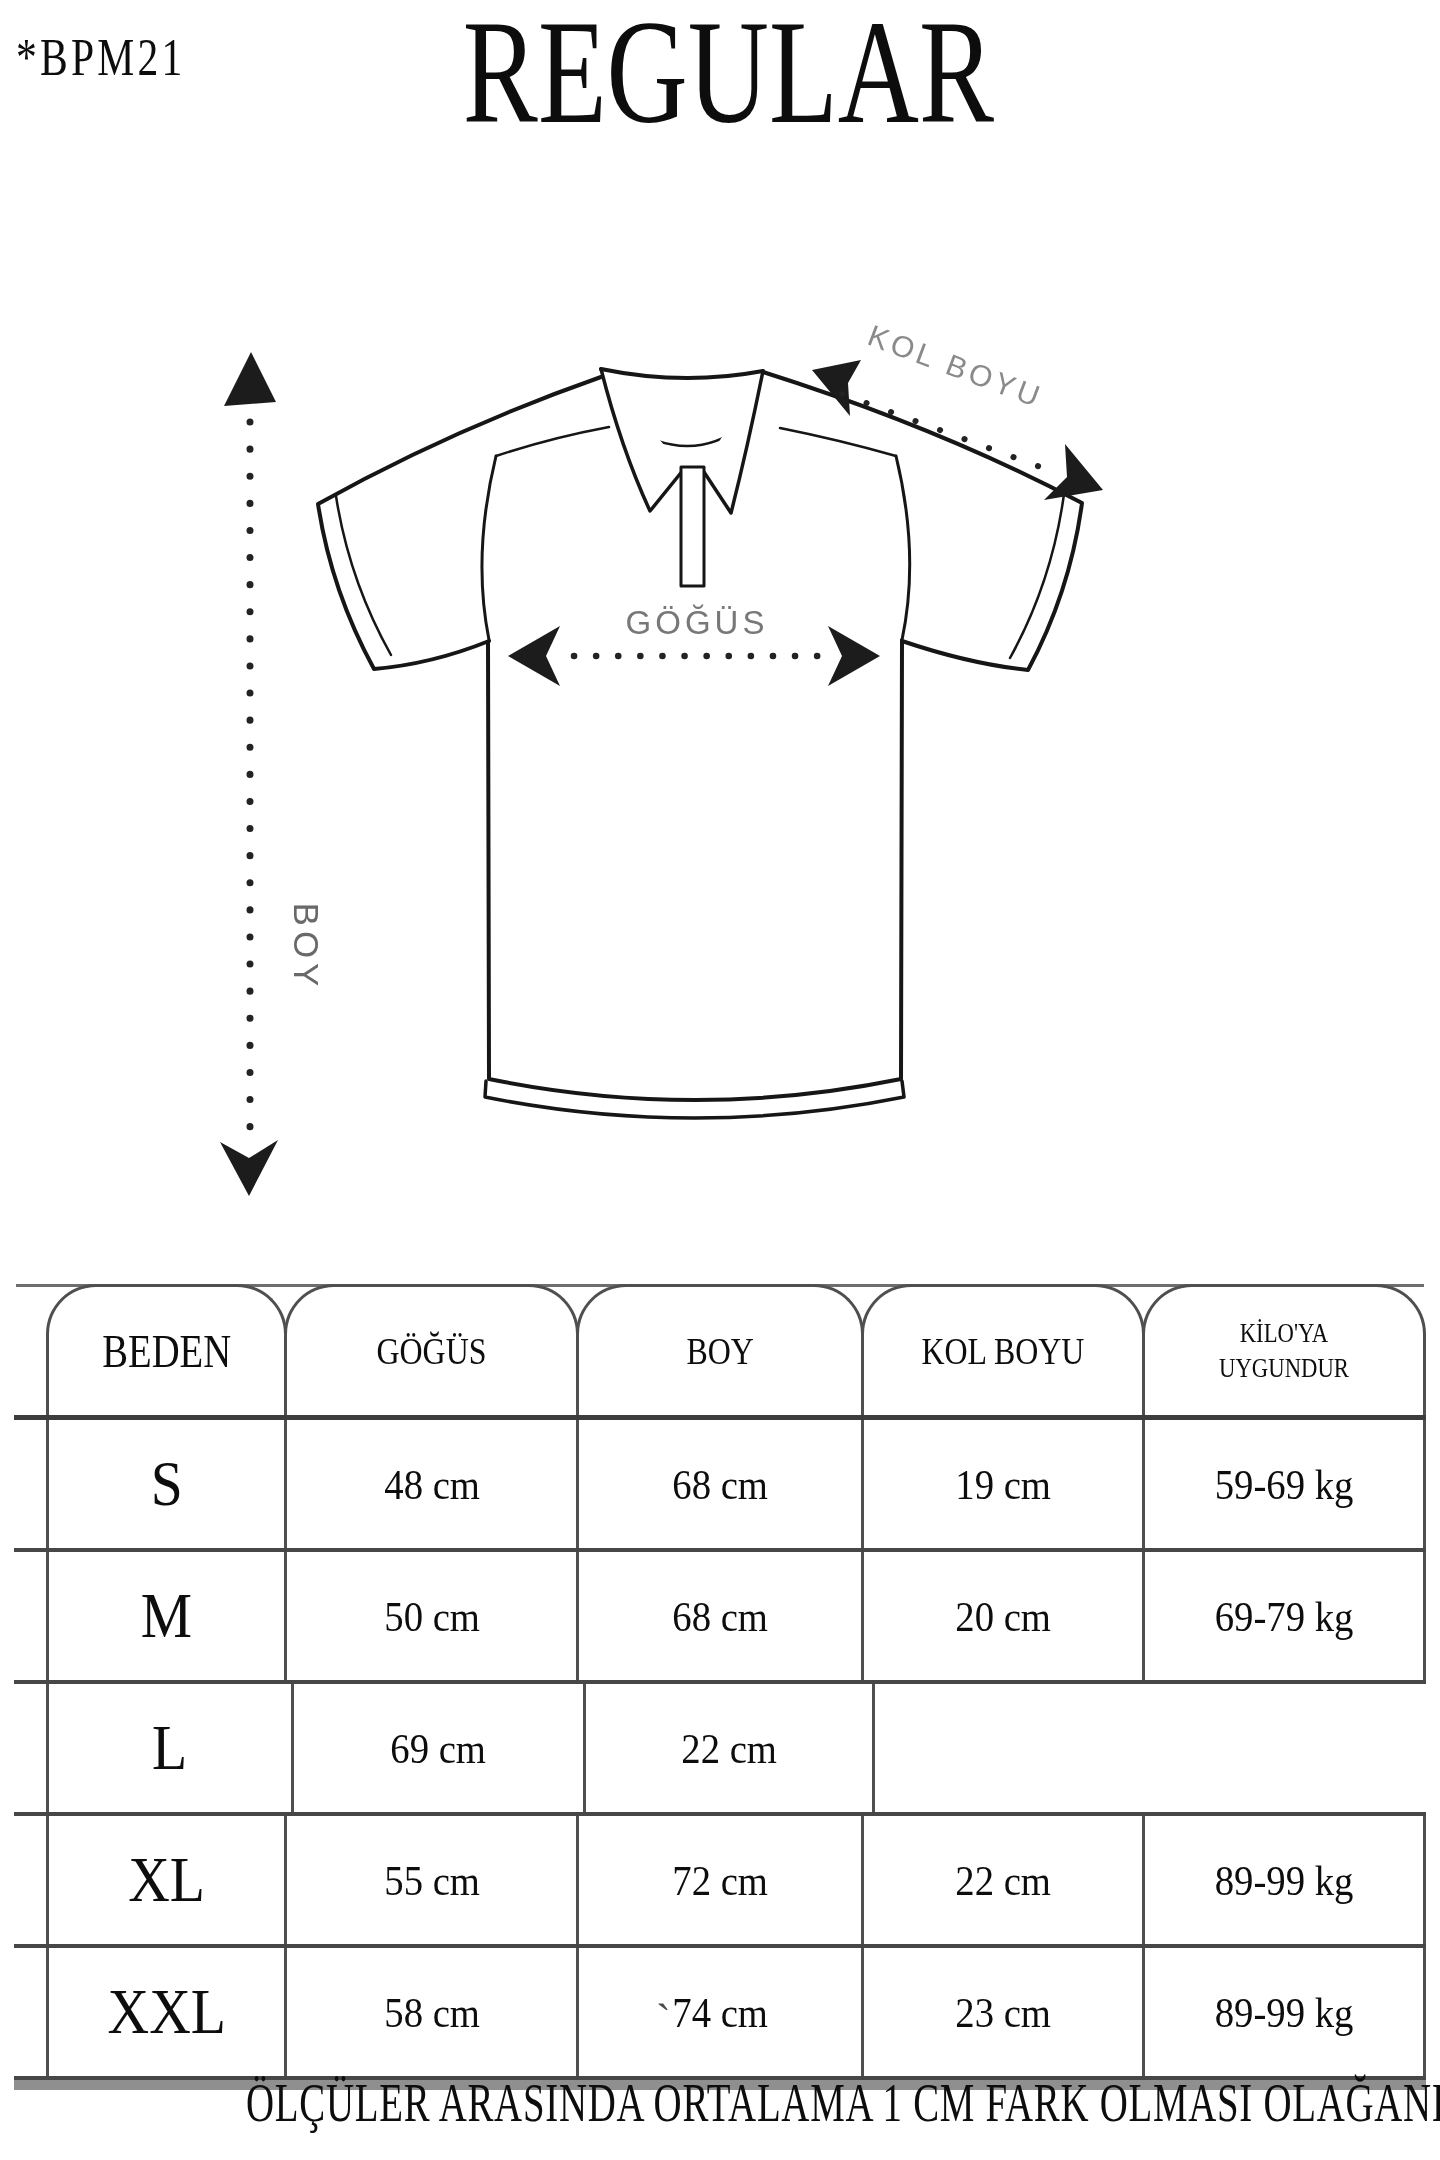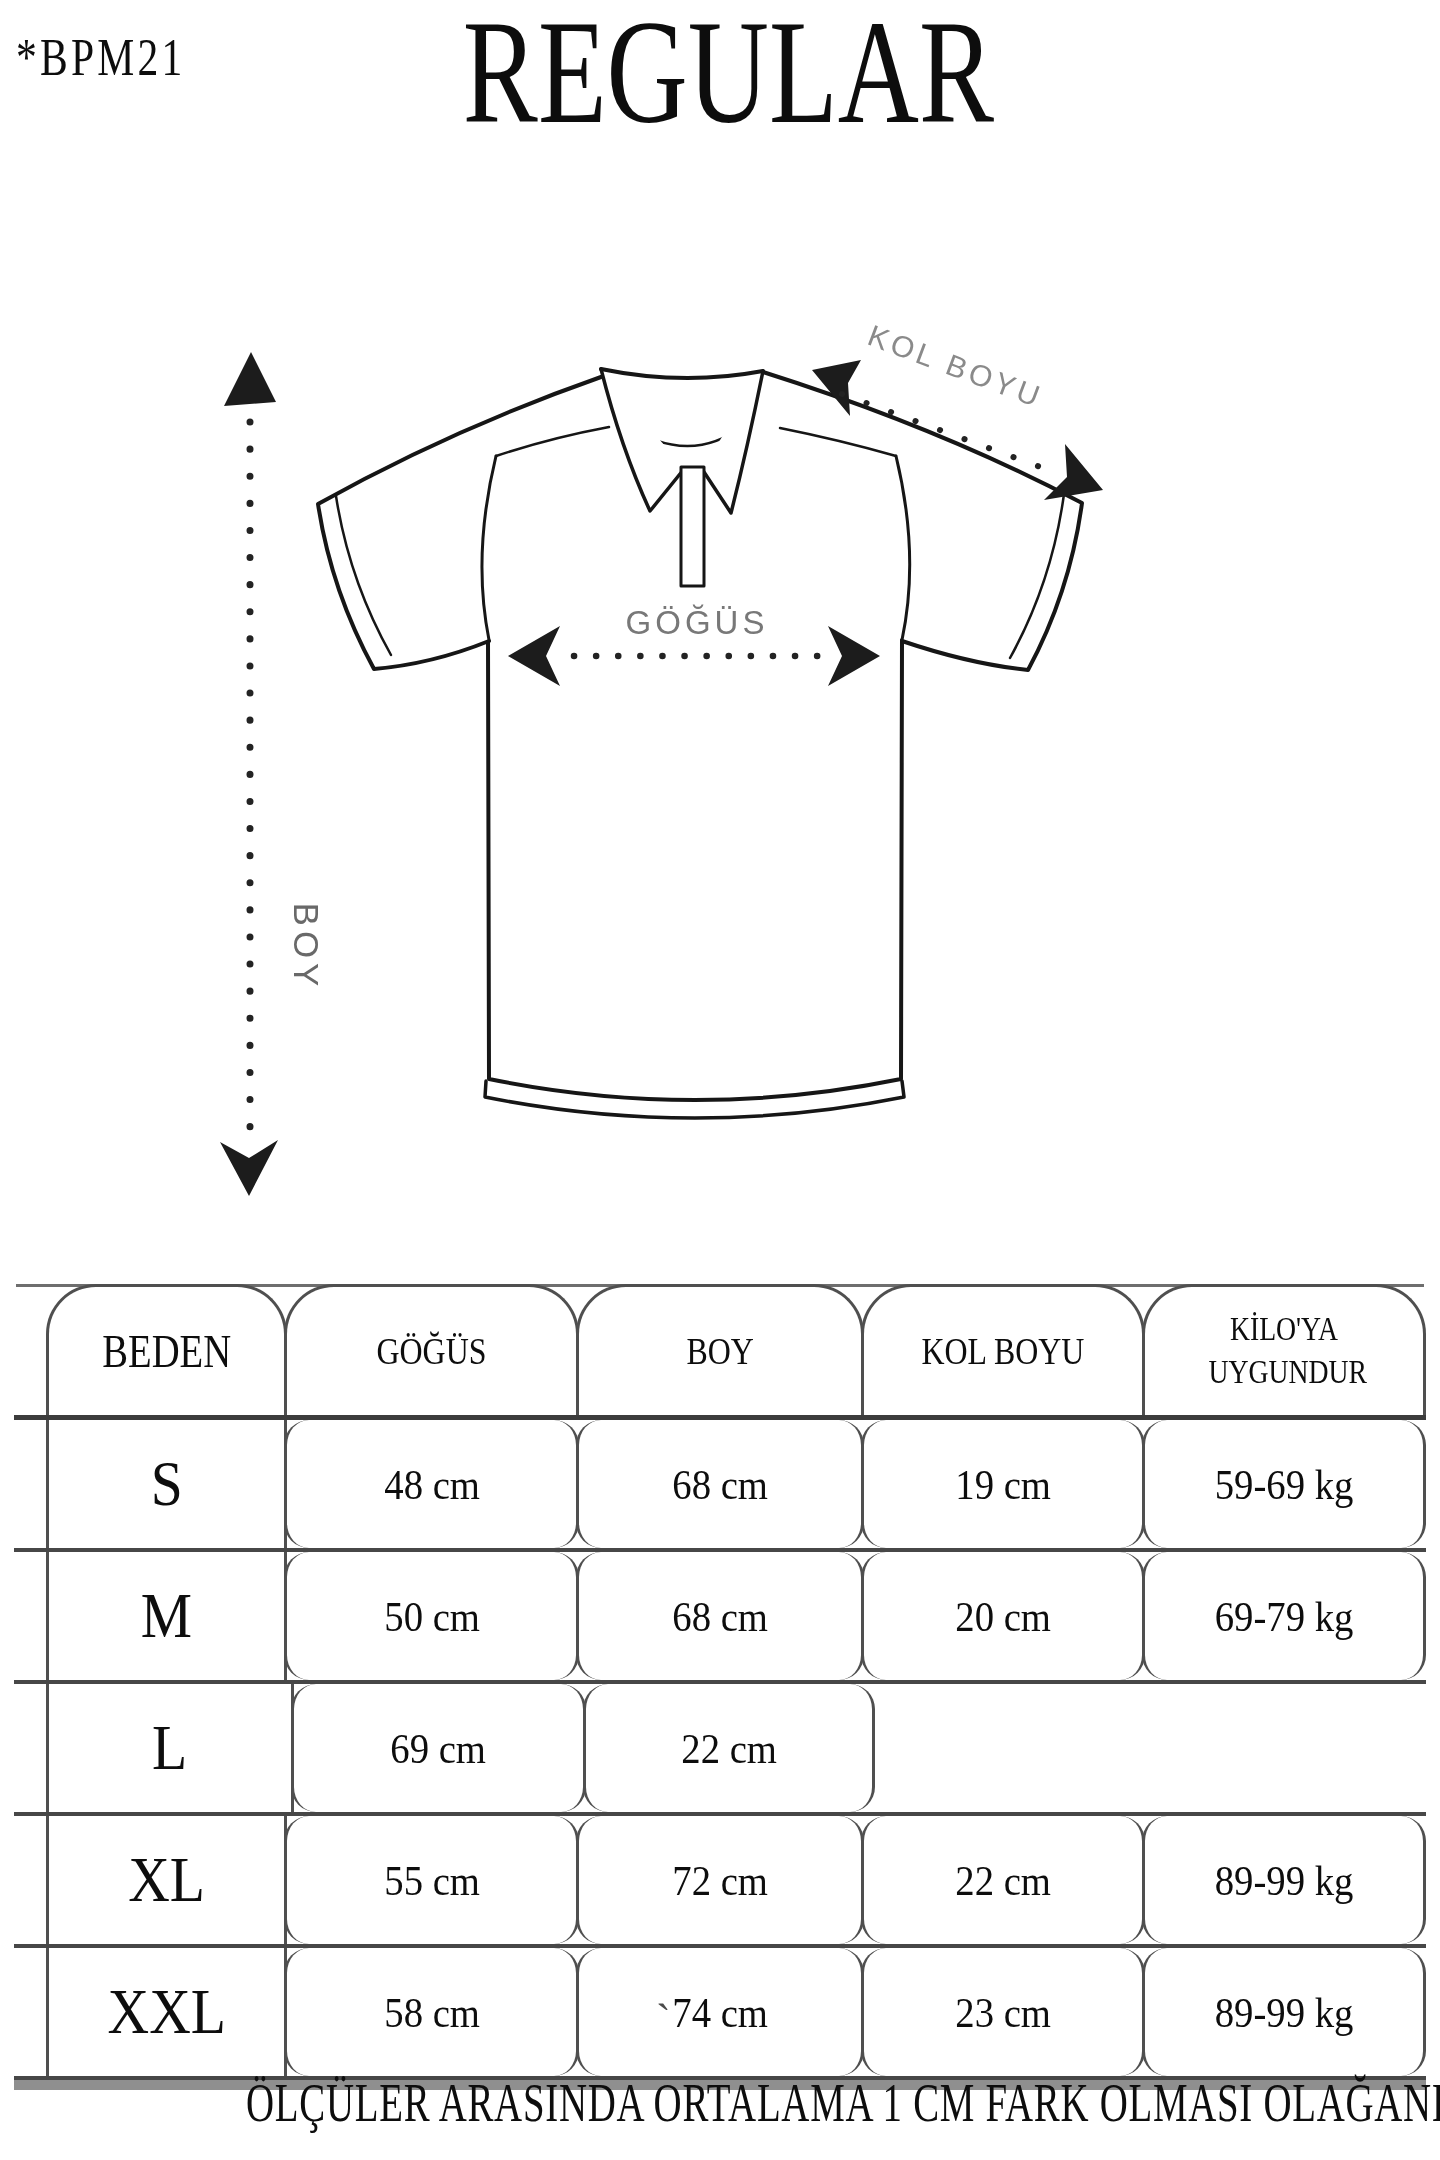--- a/index.html
+++ b/index.html
@@ -35,26 +35,26 @@
   .tr:last-child{border-bottom:3px solid #4c4c4c;}
   .td{
     box-sizing:border-box;background:#fff;
     border-left:3px solid #4f4f4f;border-right:3px solid #4f4f4f;
     display:flex;align-items:center;justify-content:center;text-align:center;
   }
   .td + .td{margin-left:-3px;}
   .bottom-band{height:10px;background:#8f8f8f;}
   .c0{width:248px;margin-left:32px;} .c1{width:303px;} .c2{width:295px;} .c3{width:292px;} .c4{width:292px;}
   .h-beden{font-size:46px;} .h-mid{font-size:38px;}
-  .h-kilo{font-size:33px;line-height:1.3;}
+  .h-kilo{font-size:27px;line-height:1.3;}
   .h-kilo .sq{width:180px;}
   .th .sq{display:inline-block;transform:scaleX(.84);transform-origin:center;}
   .td .sq{display:inline-block;transform:scaleX(.90);transform-origin:center;}
   .size-cell{font-size:64px;}
-  .val-cell{font-size:43px;border-radius:25px;}
+  .val-cell{font-size:43px;}
   .stray{left:656px;top:1994px;font-size:44px;color:#4a4a4a;}
   
   .footer-note{
     left:0;right:0;top:2072px;text-align:center;font-size:54px;white-space:nowrap;
   }
   .footer-note .sq{display:inline-block;transform:scaleX(.72);transform-origin:center;letter-spacing:1px;}
 </style>
 </head>
 <body>
 

